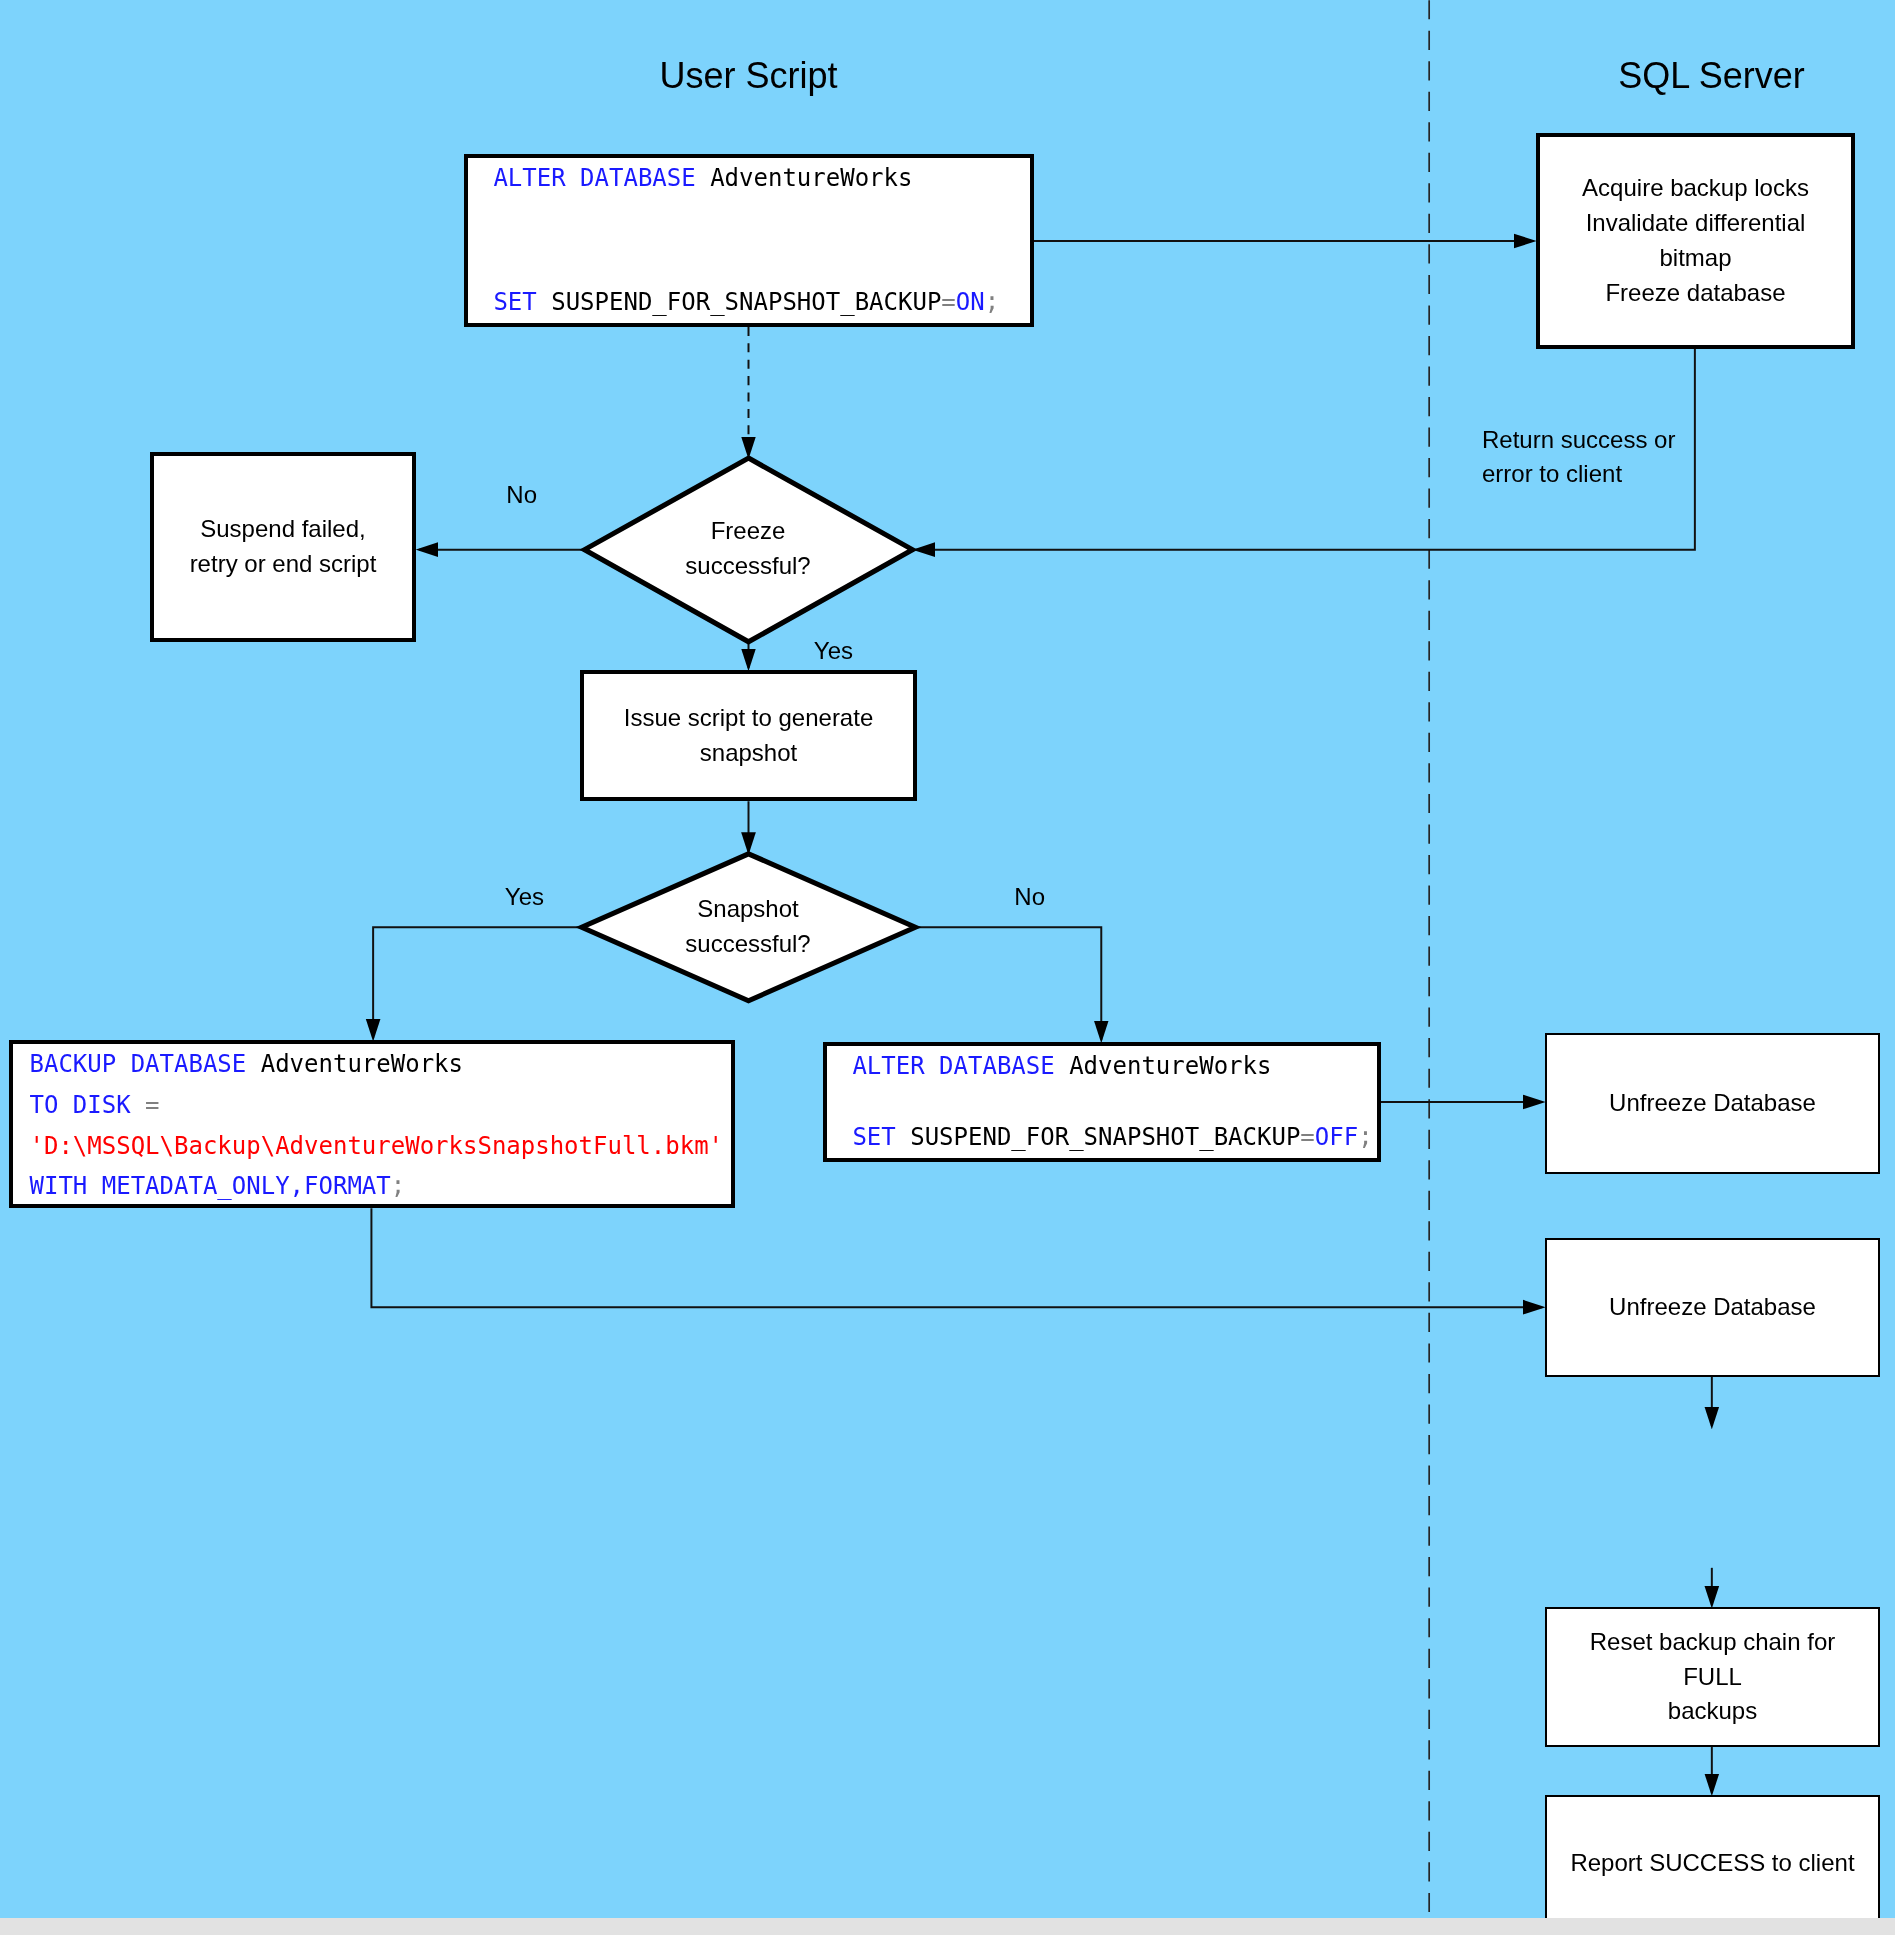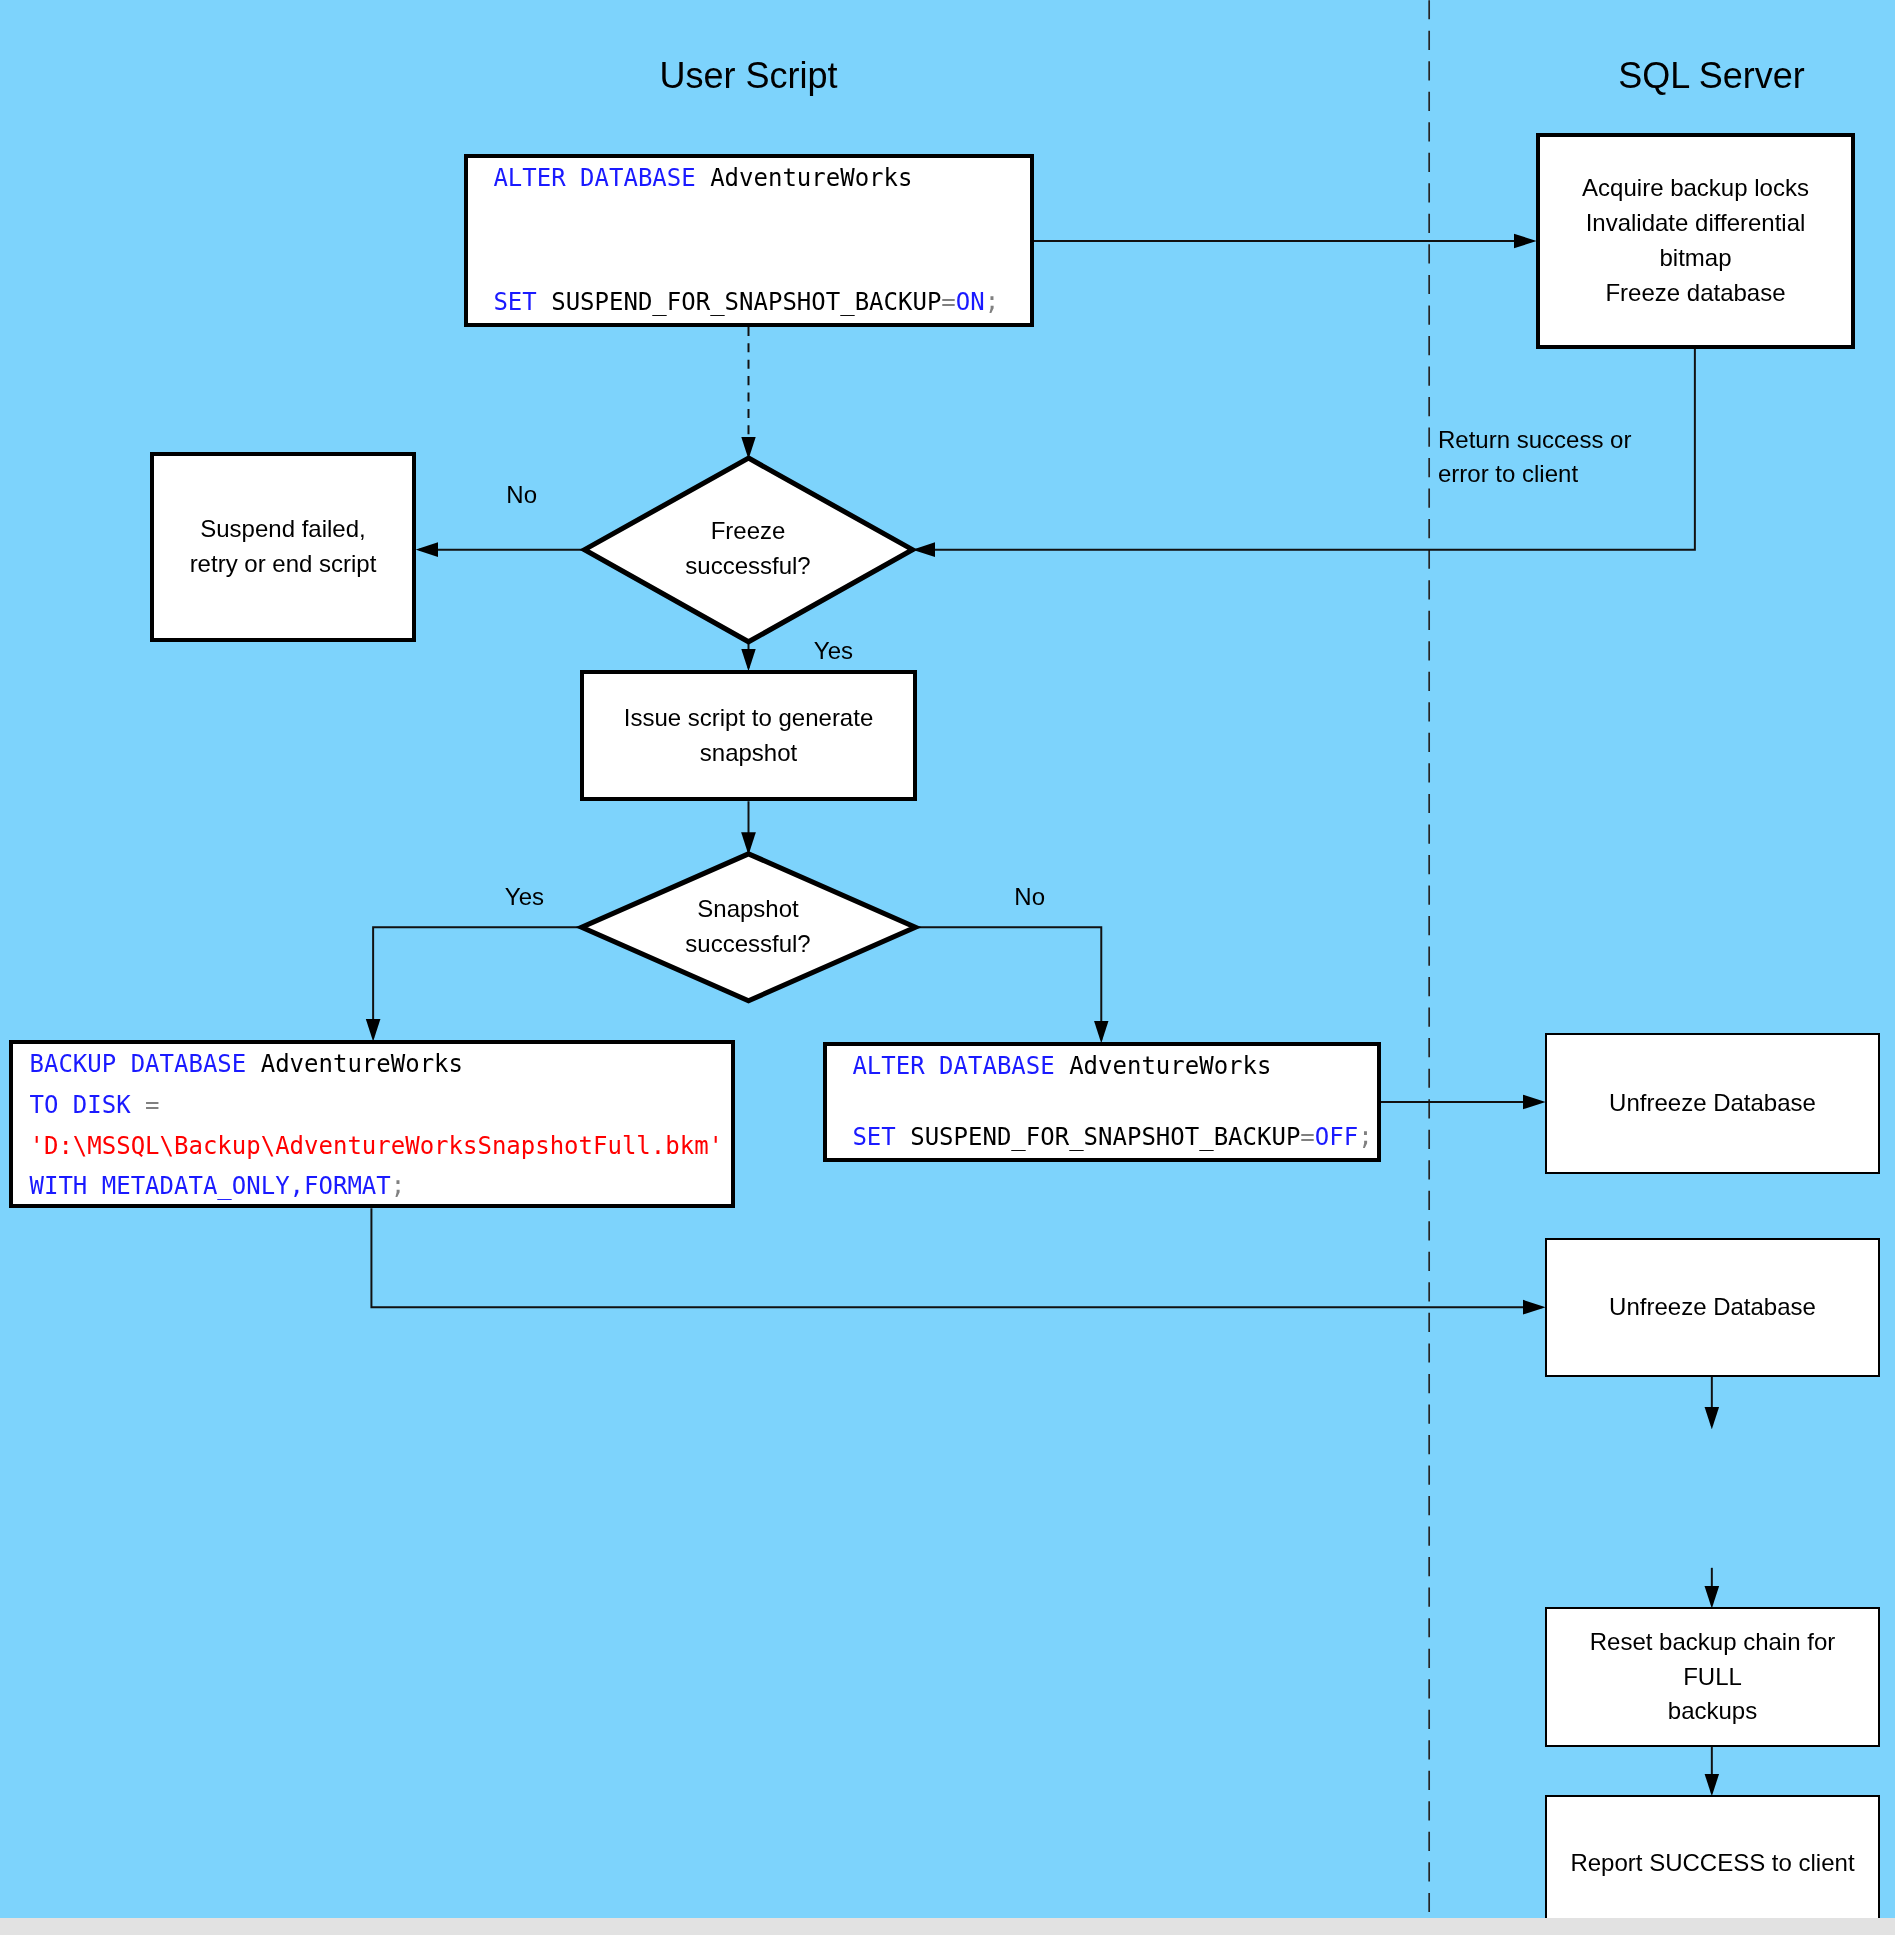--- a/index.html
+++ b/index.html
@@ -123,17 +123,17 @@
 
   <div class="box thin" style="left:1545px; top:1607px; width:335px; height:140px;">Reset backup chain for FULL
 backups</div>
 
   <div class="box thin" style="left:1545px; top:1795px; width:335px; height:136px;">Report SUCCESS to client</div>
 
   <div class="elabel ctr" style="left:464px; top:478px; width:73px;">No</div>
   <div class="elabel ctr" style="left:768px; top:634px; width:85px;">Yes</div>
   <div class="elabel ctr" style="left:465px; top:880px; width:79px;">Yes</div>
   <div class="elabel ctr" style="left:966px; top:880px; width:79px;">No</div>
-  <div class="elabel" style="left:1438px; top:423px; width:215px;">Return success or
+  <div class="elabel" style="left:1482px; top:423px; width:215px;">Return success or
 error to client</div>
 
 </div>
 
 
 </body></html>

